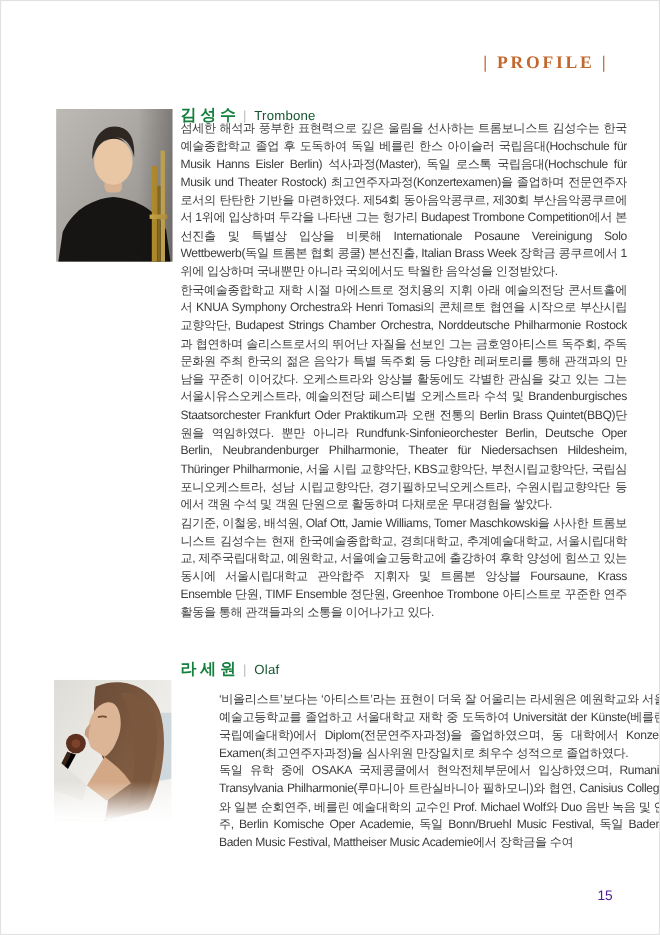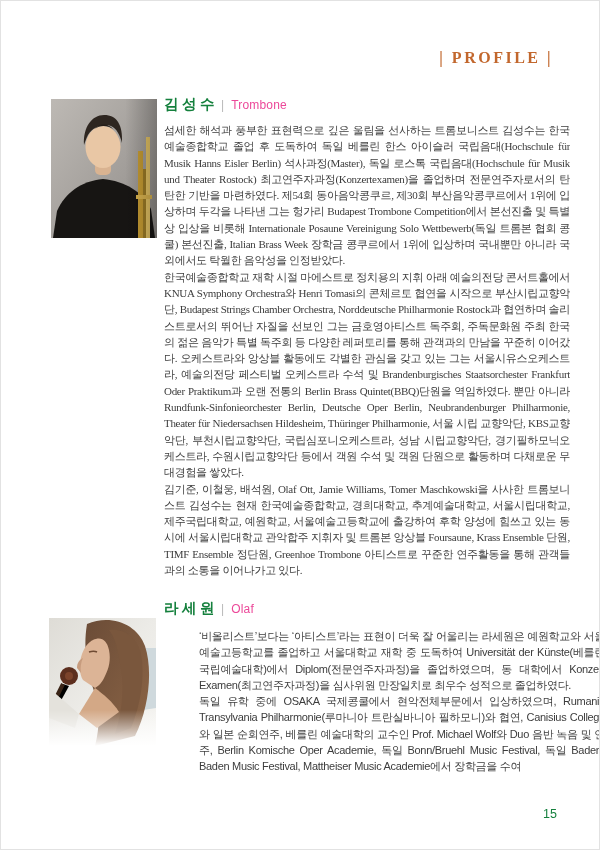--- a/index.html
+++ b/index.html
@@ -21,38 +21,38 @@
     color:#c2672d;
   }
   .profile-heading { position:absolute; left:163px; white-space:nowrap; }
   .profile-heading .name {
     font-size:14.5px; font-weight:bold; letter-spacing:3.5px; color:#15803d;
   }
   .profile-heading .divider {
     color:#b9b9b9; font-size:12px; margin:0 7px 0 3px; font-weight:normal;
   }
   .profile-heading .instrument {
-    font-size:12px; color:#ec4899; letter-spacing:0.2px;
+    font-size:12px; color:#14532d; letter-spacing:0.2px;
   }
   .heading-1 { top:94px; }
   .heading-2 { top:598px; }
   .bio {
     position:absolute; left:163px; width:406px;
     font-size:11px; line-height:16.3px; letter-spacing:-0.3px;
     color:#3c3c3c; overflow:hidden;
   }
   .bio p { margin:0; text-align:justify; }
-  .bio-1 { top:121px; height:478px;font-family:Liberation Serif, serif; }
+  .bio-1 { top:108px; height:478px; }
   .bio-2 { top:627px; height:150px;margin-left:35px; }
   .photo { position:absolute; display:block; }
   .photo-1 { left:50px; top:98px; width:106px; height:139px; }
   .photo-2 { left:48px; top:617px; width:107px; height:128px; }
   .page-number {
     position:absolute; top:806px; right:42px;
-    font-size:12.5px; color:#15803d;
+    font-size:12.5px; color:#4c1d95;
   }
 </style>
 </head>
 <body>
 
 <div class="page">
 
   <div class="page-header">| PROFILE |</div>
 
   <svg class="photo photo-1" viewBox="0 0 106 139" aria-hidden="true">

